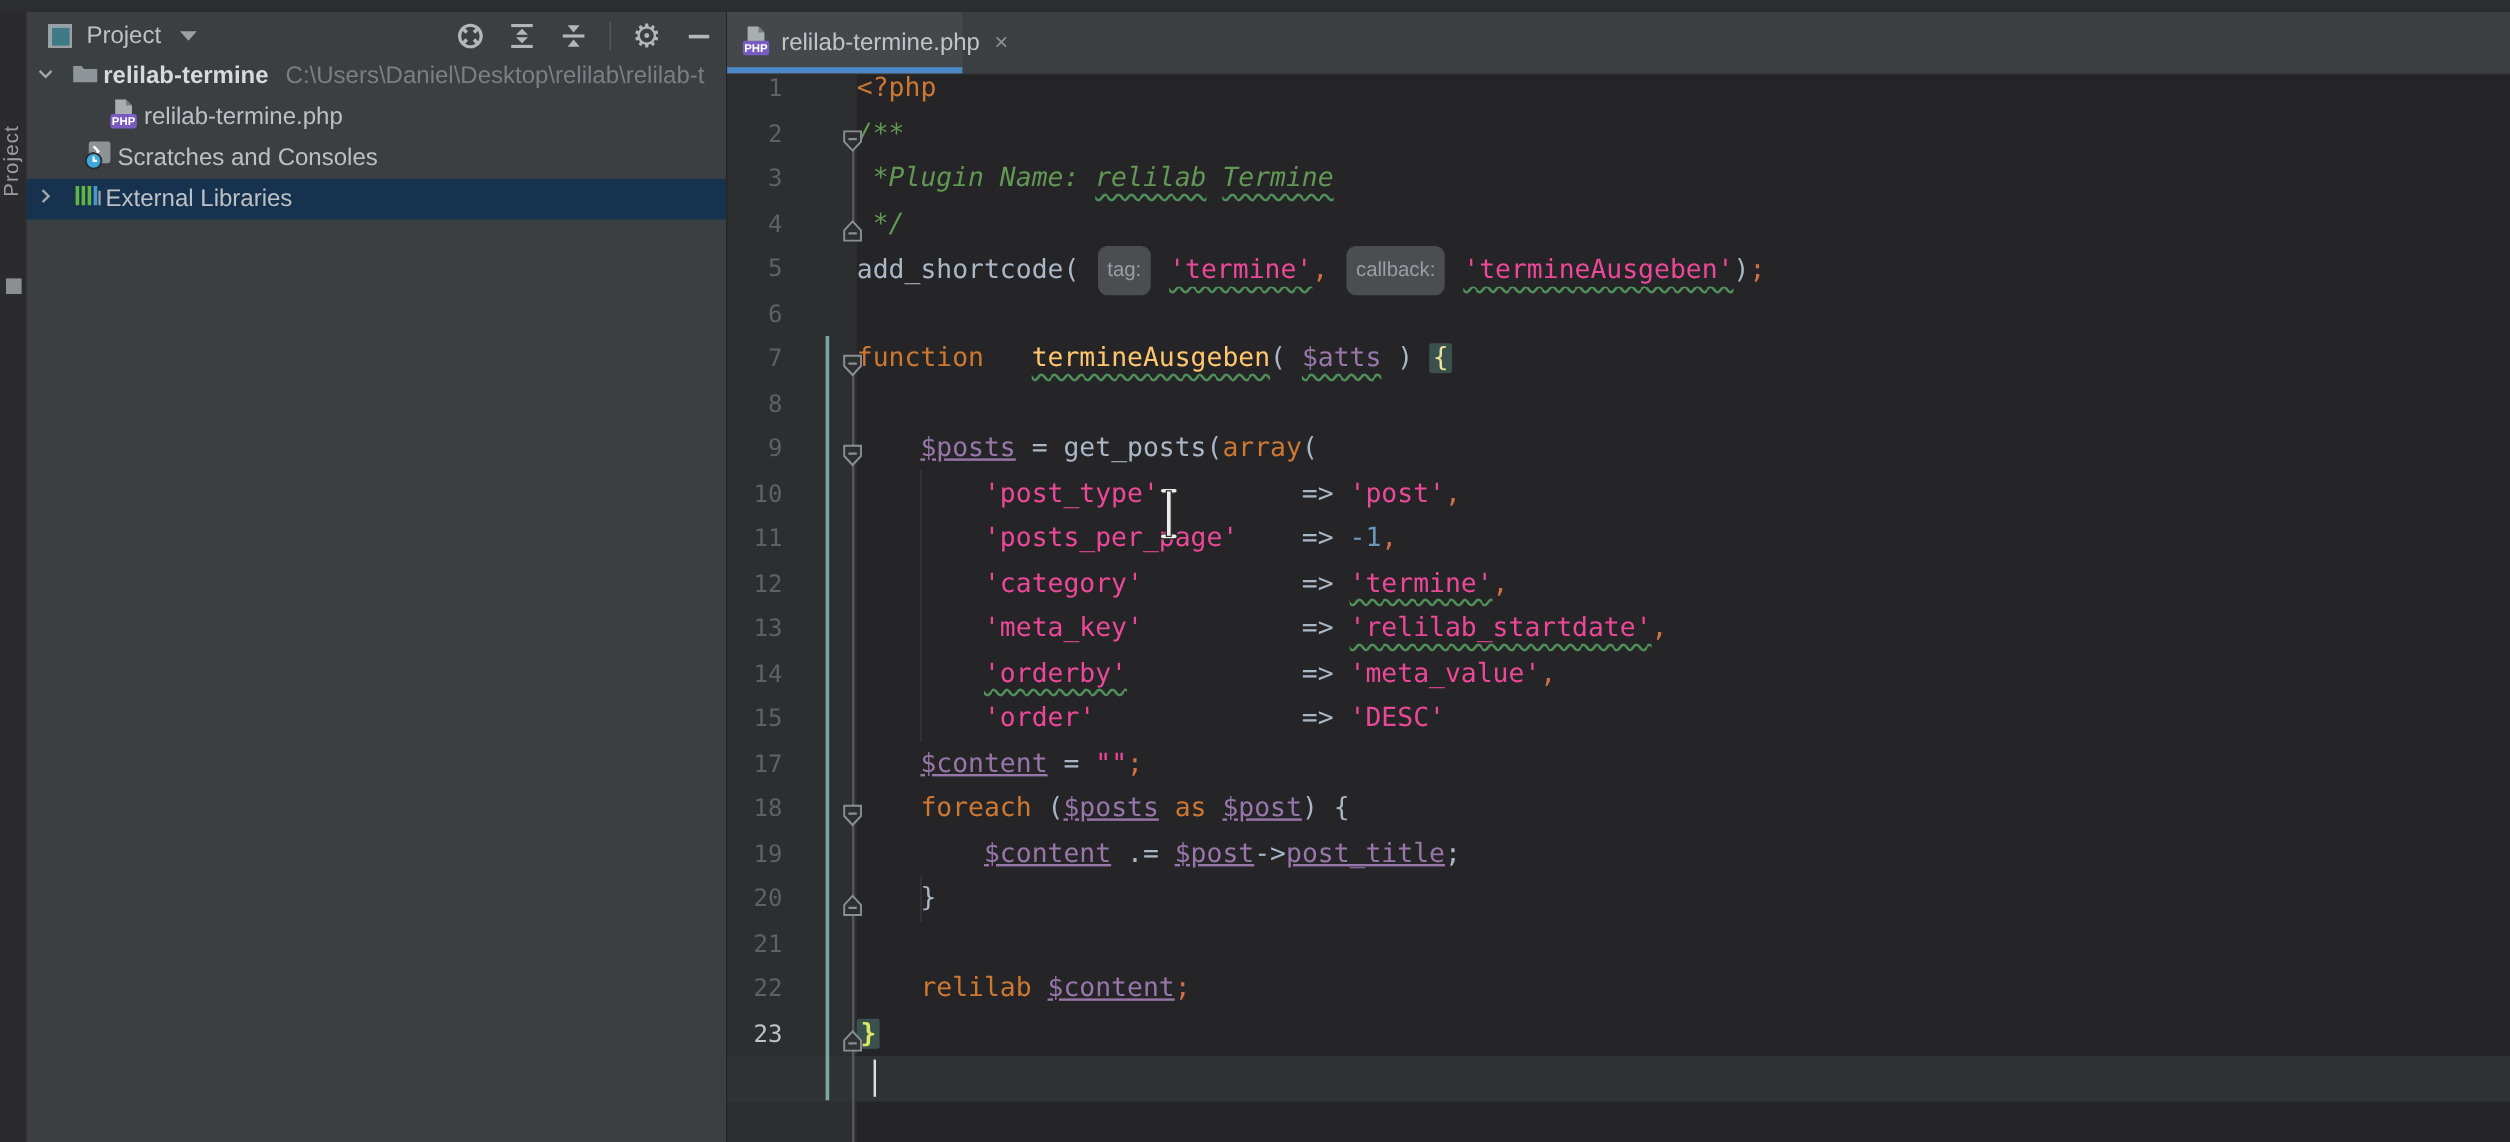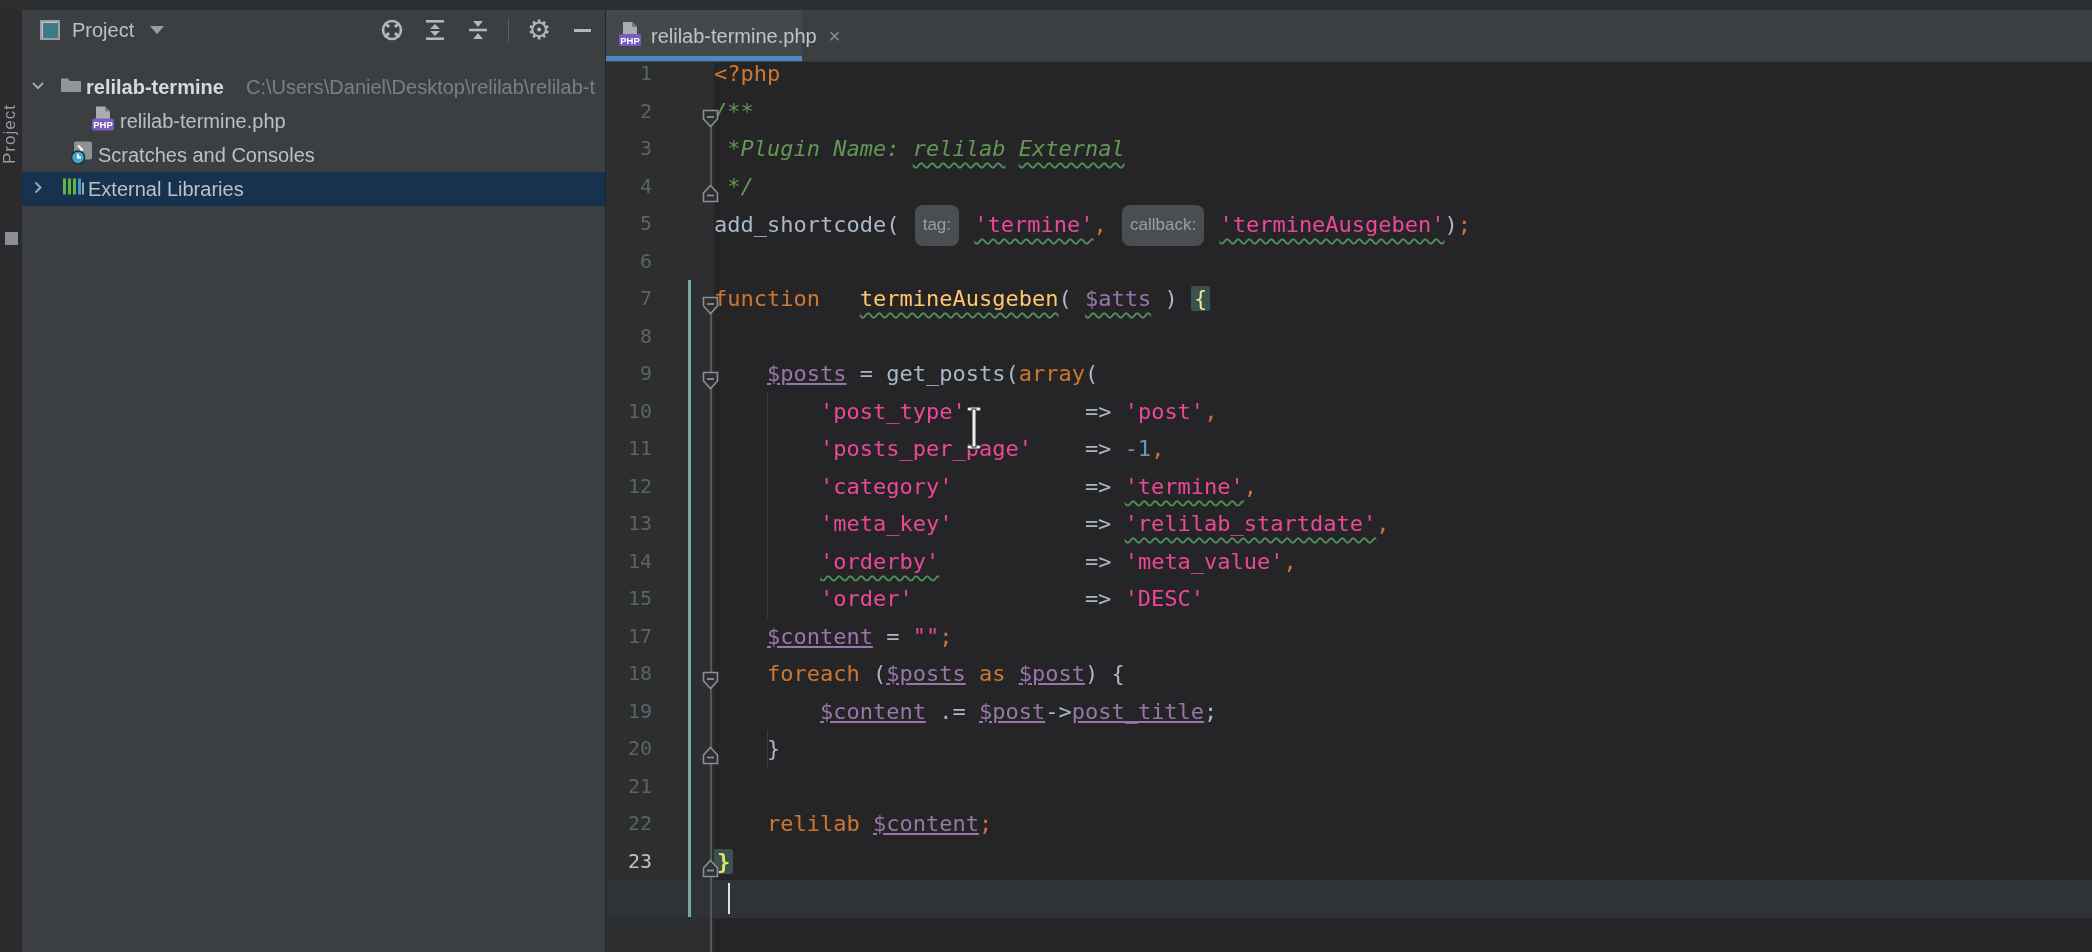--- a/index.html
+++ b/index.html
@@ -23,21 +23,21 @@
   .panel-title { margin-left:12px; font-size:20px; color:#bcc0c4; }
   .caret-down { margin-left:16px; width:0; height:0; border-left:7px solid transparent;
                 border-right:7px solid transparent; border-top:8px solid #9aa0a4; }
   .header-icons { position:absolute; right:10px; top:0; height:40px; display:flex; align-items:center; gap:17px; }
   .hicon { display:flex; align-items:center; justify-content:center; width:26px; height:26px; }
   .hicon svg { display:block; }
   .divider { width:1px; height:24px; background:#595c5f; }
   .gear-glyph { font-size:27px; color:#b4b6b8; line-height:26px; }
   .minus-glyph { width:17px; height:3px; background:#b4b6b8; }
 
-  .tree { position:absolute; left:0; top:60px; right:0;text-align:center; }
+  .tree { position:absolute; left:0; top:37px; right:0; }
   .tree-row { position:relative; height:34px; font-size:20px; color:#bcc0c4; }
   .tree-row.selected { background:#16324f; }
   .tree-row > * { position:absolute; top:50%; transform:translateY(-50%); }
   .tree-label { white-space:nowrap; }
   .tree-label.bold { font-weight:bold; color:#d6dadd; }
   .tree-path { color:#7b7f83; white-space:nowrap; overflow:hidden; }
 
   
   .editor-wrap { position:absolute; left:605px; top:10px; right:0; bottom:0; background:#3c3f41;
                  border-left:1px solid #222426; }
@@ -203,21 +203,21 @@
       <div class="fold-line" style="top:238px;height:652px;"></div>
       <div class="vcs-line"></div>
       <div class="indent-guide" style="left:161px;top:330px;height:226px;"></div>
       <div class="indent-guide" style="left:161px;top:668px;height:38px;"></div>
       <div class="codepane" id="codepane">
           <div class="code-line"><span class="ln">1</span><span class="tk-k">&lt;?php</span></div>
           <div class="code-line"><span class="ln">2</span><span class="fold-marker" style="top:9px"><svg width="17" height="19" viewBox="0 0 17 19">
                 <path d="M1.5,1.5 H15.5 V10 L8.5,17.5 L1.5,10 Z" fill="#2c2e30" stroke="#8b8f92" stroke-width="1.6"></path>
                 <line x1="5" y1="8" x2="12" y2="8" stroke="#8b8f92" stroke-width="1.8"></line>
               </svg></span><span class="tk-c">/**</span></div>
-          <div class="code-line"><span class="ln">3</span><span class="tk-c"> *Plugin Name: </span><span class="tk-c wavy">relilab</span><span class="tk-c"> </span><span class="tk-c wavy">External</span></div>
+          <div class="code-line"><span class="ln">3</span><span class="tk-c"> *Plugin Name: </span><span class="tk-c wavy">relilab</span><span class="tk-c"> </span><span class="tk-c wavy">Termine</span></div>
           <div class="code-line"><span class="ln">4</span><span class="fold-marker" style="top:9px"><svg width="17" height="19" viewBox="0 0 17 19">
                 <path d="M8.5,1.5 L15.5,9 V17.5 H1.5 V9 Z" fill="#2c2e30" stroke="#8b8f92" stroke-width="1.6"></path>
                 <line x1="5" y1="11.5" x2="12" y2="11.5" stroke="#8b8f92" stroke-width="1.8"></line>
               </svg></span><span class="tk-c"> */</span></div>
           <div class="code-line"><span class="ln">5</span><span class="tk-d">add_shortcode( </span><span class="tk-h">tag:</span><span class="tk-d"> </span><span class="tk-s wavy">'termine'</span><span class="tk-o">,</span><span class="tk-d"> </span><span class="tk-h">callback:</span><span class="tk-d"> </span><span class="tk-s wavy">'termineAusgeben'</span><span class="tk-d">)</span><span class="tk-o">;</span></div>
           <div class="code-line"><span class="ln">6</span></div>
           <div class="code-line"><span class="ln">7</span><span class="fold-marker" style="top:9px"><svg width="17" height="19" viewBox="0 0 17 19">
                 <path d="M1.5,1.5 H15.5 V10 L8.5,17.5 L1.5,10 Z" fill="#2c2e30" stroke="#8b8f92" stroke-width="1.6"></path>
                 <line x1="5" y1="8" x2="12" y2="8" stroke="#8b8f92" stroke-width="1.8"></line>
               </svg></span><span class="tk-k">function</span><span class="tk-d">   </span><span class="tk-y wavy">termineAusgeben</span><span class="tk-d">( </span><span class="tk-v wavy">$atts</span><span class="tk-d"> ) </span><span class="tk-bo">{</span></div>

